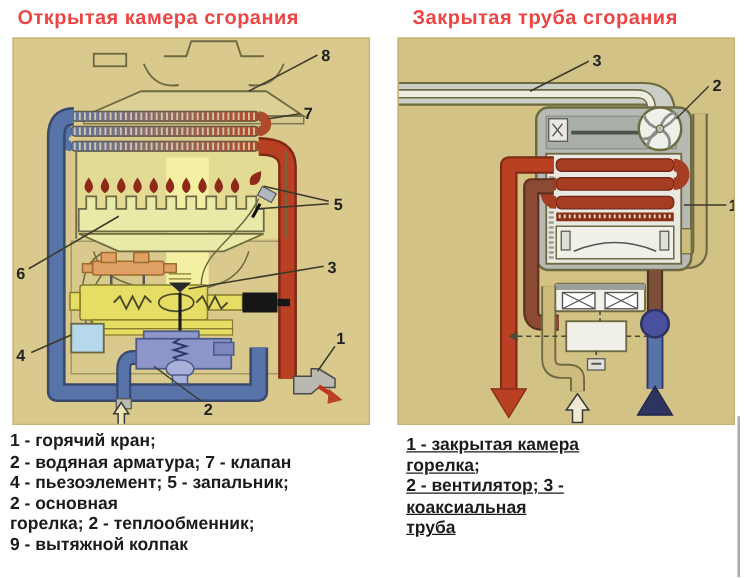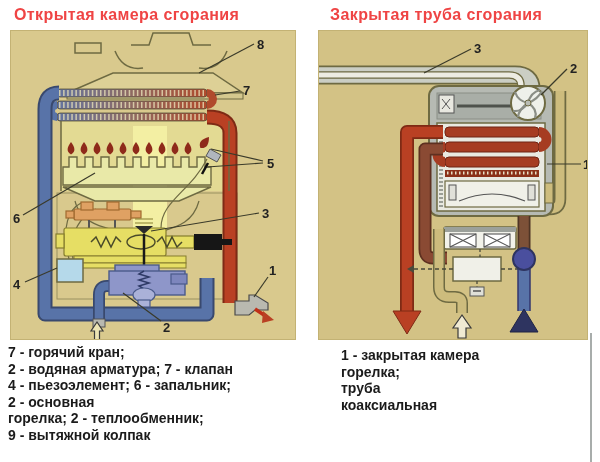--- a/index.html
+++ b/index.html
@@ -6,21 +6,21 @@
   #stage{position:relative;width:600px;height:462px;background:#ffffff;overflow:hidden;
          font-family:"Liberation Sans","DejaVu Sans",sans-serif;}
   .title{position:absolute;font-size:16px;font-weight:700;color:#ef4444;letter-spacing:.4px;white-space:nowrap;}
   #title-left{left:14px;top:6px;}
   #title-right{left:330px;top:6px;}
   .panel{position:absolute;top:30px;height:310px;border:1px solid #c3b274;box-sizing:border-box;}
   #panel-left{left:10px;width:286px;background:#d9c98d;}
   #panel-right{left:318px;width:270px;background:#d3c285;}
   .legend{position:absolute;font-size:14px;font-weight:700;color:#1b1b1b;line-height:16.5px;white-space:nowrap;}
   #legend-left{left:8px;top:344px;}
-  #legend-right{left:341px;top:347px;}
+  #legend-right{left:325px;top:347px;text-decoration:underline;}
   .edge-line{position:absolute;left:590px;top:333px;width:2px;height:129px;background:#a8adab;}
   svg{display:block;}
   svg text{font-family:"Liberation Sans","DejaVu Sans",sans-serif;font-size:13px;font-weight:700;fill:#222;}
 </style>
 </head>
 <body>
 
 <div id="stage">
 
   <div class="title" id="title-left">Открытая камера сгорания</div>
@@ -292,28 +292,29 @@
         <path d="M228 133 L262 133"></path>
       </g>
 
       <text x="155" y="22">3</text>
       <text x="251" y="42">2</text>
       <text x="264" y="138">1</text>
     </svg>
   </div>
 
   <div class="legend" id="legend-left">
-    <div>7 - горячий кран;</div>
+    <div>1 - горячий кран;</div>
     <div>2 - водяная арматура; 7 - клапан</div>
-    <div>4 - пьезоэлемент; 6 - запальник;</div>
+    <div>4 - пьезоэлемент; 5 - запальник;</div>
     <div>2 - основная</div>
     <div>горелка; 2 - теплообменник;</div>
     <div>9 - вытяжной колпак</div>
   </div>
   <div class="legend" id="legend-right">
     <div>1 - закрытая камера</div>
     <div>горелка;</div>
+    <div>2 - вентилятор; 3 -</div>
+    <div>коаксиальная</div>
     <div>труба</div>
-    <div>коаксиальная</div>
   </div>
 
   <div class="edge-line"></div>
 </div>
 
 </body></html>

